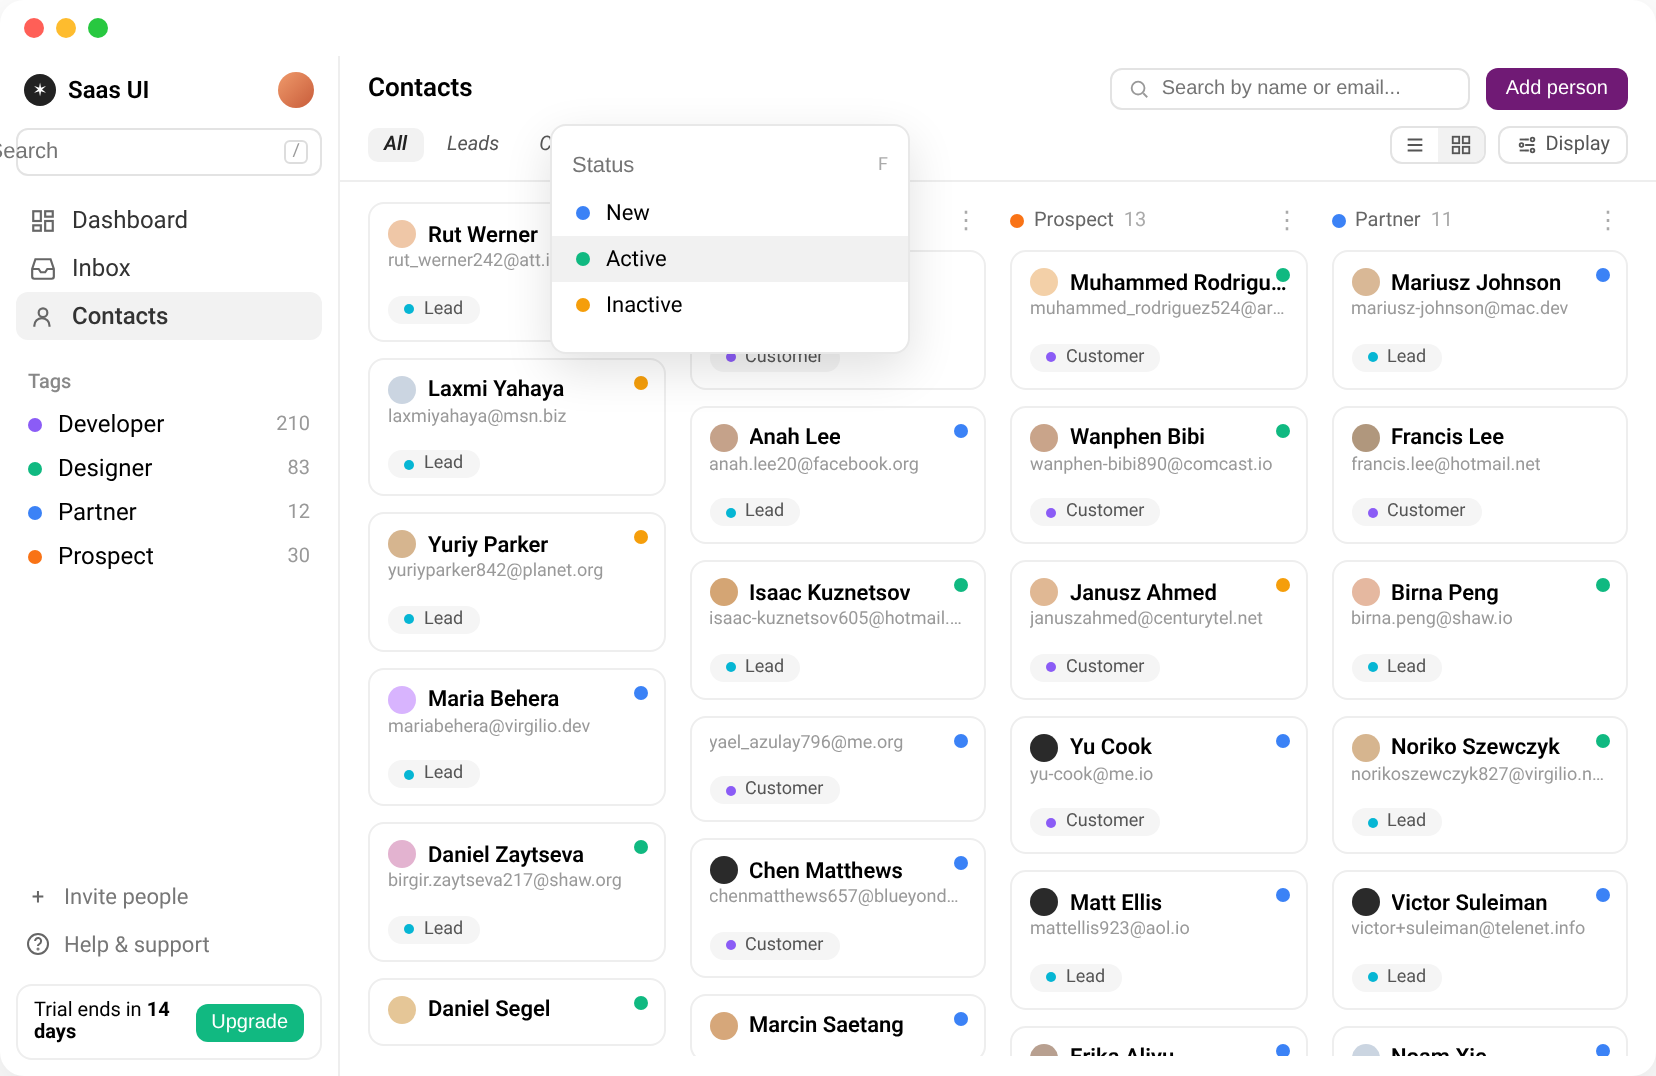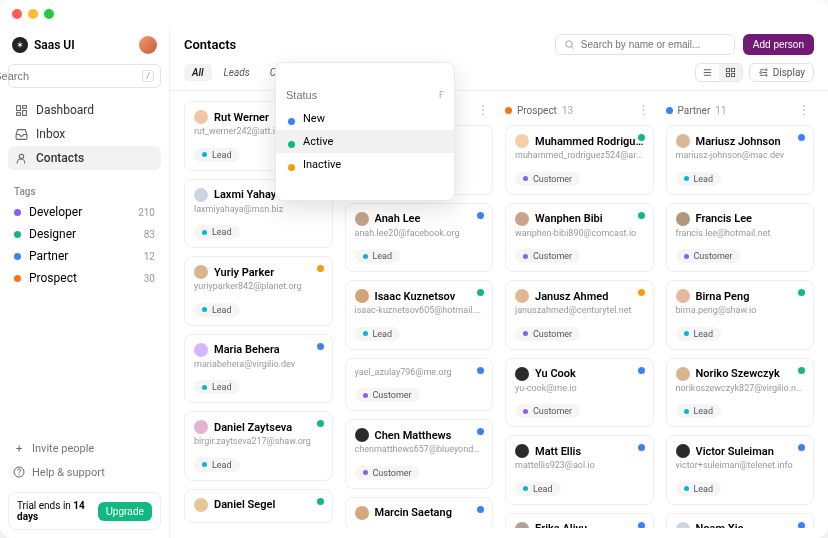--- a/index.html
+++ b/index.html
@@ -56,25 +56,25 @@
 .col-menu { color: #aaa; cursor: pointer; padding: 0 4px; font-size: 12px; }
 .cards { display: flex; flex-direction: column; gap: 8px; overflow: hidden; }
 .card { border: 1px solid #eee; border-radius: 8px; padding: 8px 9px; position: relative; }
 .card-top { display: flex; align-items: center; gap: 6px; margin-bottom: 2px; }
 .avatar { width: 14px; height: 14px; border-radius: 50%; flex-shrink: 0; }
 .name { font-size: 11px; font-weight: 600; white-space: nowrap; overflow: hidden; text-overflow: ellipsis; }
 .email { font-size: 9px; color: #999; white-space: nowrap; overflow: hidden; text-overflow: ellipsis; margin-bottom: 6px; }
 .badge { display: inline-flex; align-items: center; gap: 5px; background: #f5f5f5; border-radius: 10px; padding: 2px 8px; font-size: 9px; color: #555; }
 .badge-dot { width: 5px; height: 5px; border-radius: 50%; }
 .status-dot { position: absolute; top: 8px; right: 8px; width: 7px; height: 7px; border-radius: 50%; }
-.popover { position: absolute; top: 62px; left: 275px; width: 180px; background: #fff; border: 1px solid #e8e8e8; border-radius: 8px; box-shadow: 0 8px 24px rgba(0,0,0,0.12); padding: 24px 0; z-index: 10; }
+.popover { position: absolute; top: 62px; left: 275px; width: 180px; background: #fff; border: 1px solid #e8e8e8; border-radius: 8px; box-shadow: 0 8px 24px rgba(0,0,0,0.12); padding: 12px 0; z-index: 10; }
 .pop-input-row { display: flex; align-items: center; justify-content: space-between; padding: 2px 10px 6px 10px; font-size: 11px; color: #888; }
 .pop-input-row input { border: none; outline: none; font-size: 11px; flex: 1; }
 .pop-kbd { font-size: 9px; color: #aaa; }
-.pop-item { display: flex; align-items: flex-end; gap: 8px; padding: 5px 12px; font-size: 11px; cursor: pointer; }
+.pop-item { display: flex; align-items: center; gap: 8px; padding: 5px 12px; font-size: 11px; cursor: pointer; }
 .pop-item.active { background: #f1f1f1; }
 .pop-dot { width: 7px; height: 7px; border-radius: 50%; }
 svg { display: block; }
 </style>
 </head>
 <body>
 
 <div class="titlebar">
   <div class="dot r"></div>
   <div class="dot y"></div>

